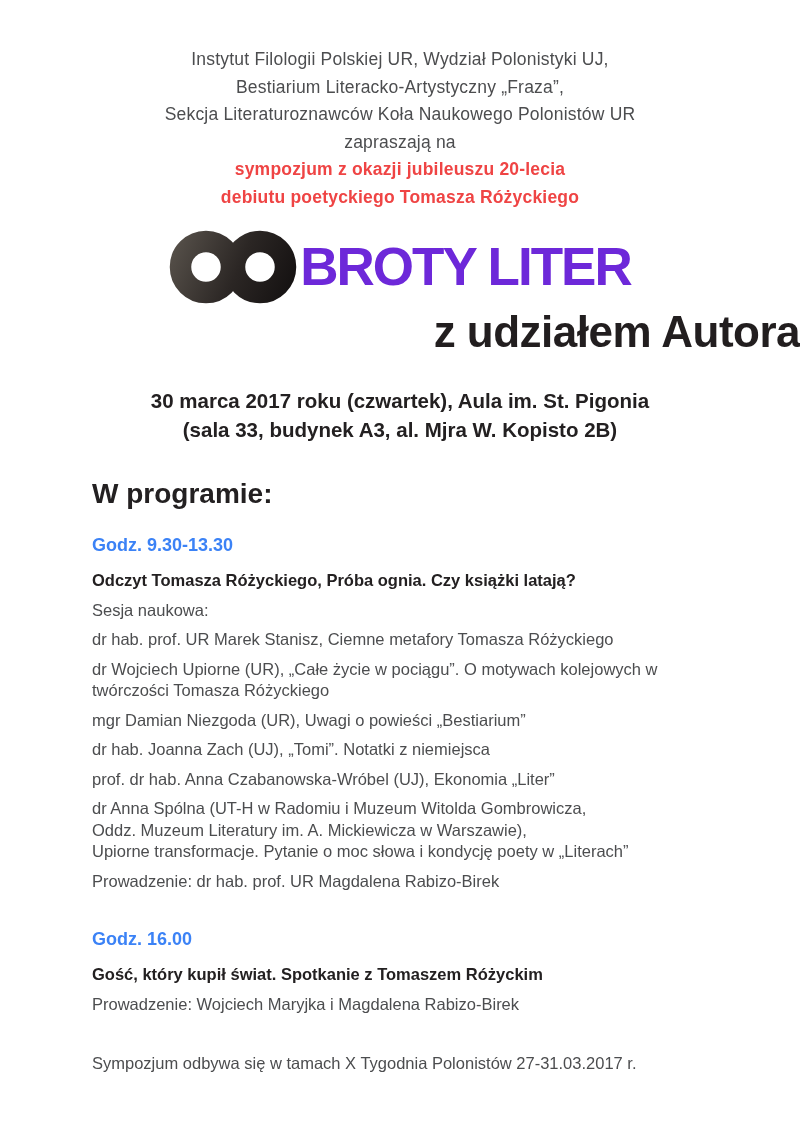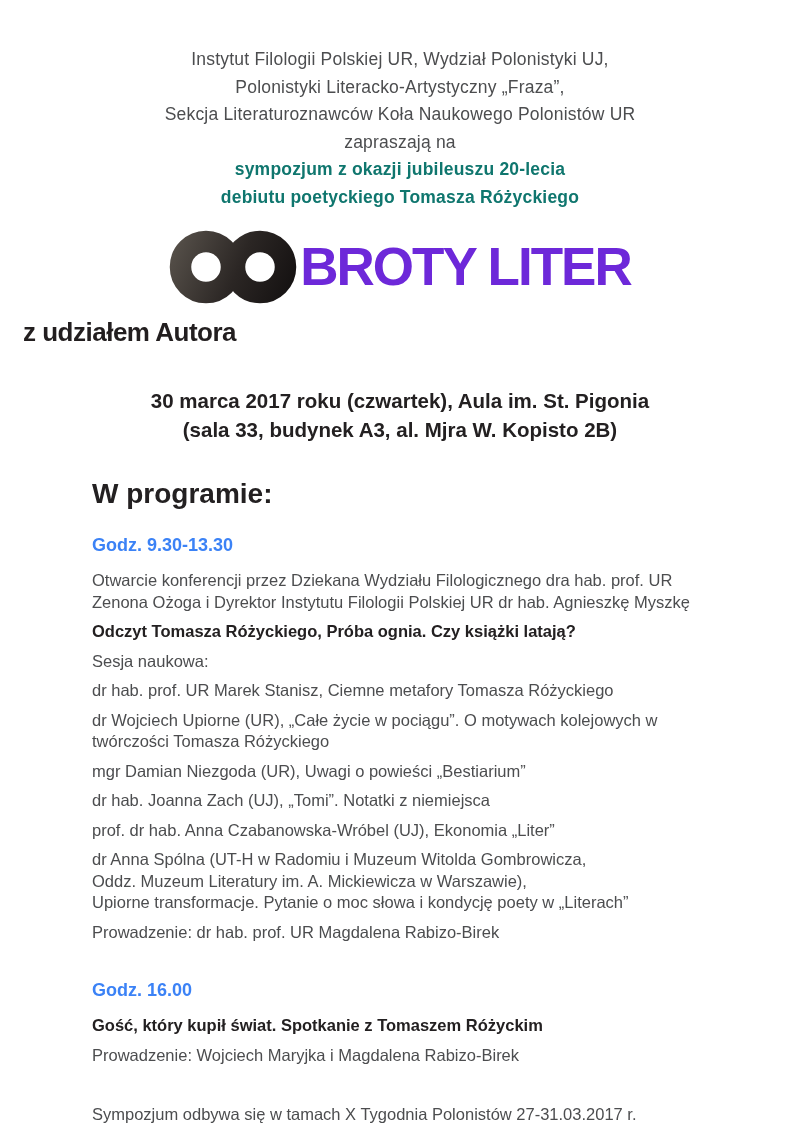--- a/index.html
+++ b/index.html
@@ -12,37 +12,37 @@
   }
   .poster { position: relative; width: 800px; height: 821px; background: #ffffff; }
 
   
   .header { padding-top: 46px; text-align: center; }
   .header .line {
     font-size: 17.5px; line-height: 27.5px; color: #4c4d4f;
     letter-spacing: 0.2px;
   }
   .header .bold-line {
-    font-size: 17.5px; line-height: 27.5px; font-weight: 700; color: #0f766e;
+    font-size: 17.5px; line-height: 27.5px; font-weight: 700; color: #ef4444;
     letter-spacing: 0.2px;
   }
 
   
   .title-row {
     margin-top: 14px; height: 84px;
     display: flex; justify-content: center; align-items: center;
   }
   .infinity { display: block; flex: 0 0 auto; margin-right: 3px; }
   .main-title {
     font-size: 53px; line-height: 84px; font-weight: 700;
     letter-spacing: -2px; color: #6d28d9; white-space: nowrap;
   }
   .subtitle {
-    margin-top: 4px; text-align: left;
-    font-size: 26px; line-height: 38px; font-weight: 700;
+    margin-top: 4px; text-align: right;
+    font-size: 44px; line-height: 38px; font-weight: 700;
     letter-spacing: -0.5px; color: #221e1f; padding-left: 23px;
   }
 
   
   .venue { margin-top: 36px; text-align: center; }
   .venue .vline {
     font-size: 20.5px; line-height: 28.5px; font-weight: 700; color: #232021;
   }
 
   
@@ -67,21 +67,21 @@
   
   .footer { margin: 38px 70px 0 92px; font-size: 16.5px; line-height: 21px; color: #4c4d4f; }
 </style>
 </head>
 <body>
 
 <div class="poster">
 
   <div class="header">
     <div class="line">Instytut Filologii Polskiej UR, Wydział Polonistyki UJ,</div>
-    <div class="line">Polonistyki Literacko-Artystyczny „Fraza”,</div>
+    <div class="line">Bestiarium Literacko-Artystyczny „Fraza”,</div>
     <div class="line">Sekcja Literaturoznawców Koła Naukowego Polonistów UR</div>
     <div class="line">zapraszają na</div>
     <div class="bold-line">sympozjum z okazji jubileuszu 20-lecia</div>
     <div class="bold-line">debiutu poetyckiego Tomasza Różyckiego</div>
   </div>
 
   <div class="title-row">
     <svg class="infinity" width="128" height="74" viewBox="0 0 128 74" aria-hidden="true">
       <defs>
         <linearGradient id="infgrad" gradientUnits="userSpaceOnUse" x1="0" y1="6" x2="128" y2="62">
@@ -102,21 +102,20 @@
     <div class="vline">30 marca 2017 roku (czwartek), Aula im. St. Pigonia</div>
     <div class="vline">(sala 33, budynek A3, al. Mjra W. Kopisto 2B)</div>
   </div>
 
   <div class="program">
     <div class="program-heading">W programie:</div>
 
     <div class="session1">
       <div class="time">Godz. 9.30-13.30</div>
 
-      <p class="entry">Otwarcie konferencji przez Dziekana Wydziału Filologicznego dra hab. prof. UR Zenona Ożoga i Dyrektor Instytutu Filologii Polskiej UR dr hab. Agnieszkę Myszkę</p>
 
       <p class="entry bold-entry"><span>Odczyt Tomasza Różyckiego, </span><span class="it">Próba ognia. Czy książki latają?</span></p>
 
       <p class="entry">Sesja naukowa:</p>
 
       <p class="entry"><span>dr hab. prof. UR Marek Stanisz, </span><span class="it">Ciemne metafory Tomasza Różyckiego</span></p>
 
       <p class="entry"><span>dr Wojciech Upiorne (UR), </span><span class="it">„Całe życie w pociągu”. O motywach kolejowych w twórczości Tomasza Różyckiego</span></p>
 
       <p class="entry"><span>mgr Damian Niezgoda (UR), </span><span class="it">Uwagi o powieści „Bestiarium”</span></p>

